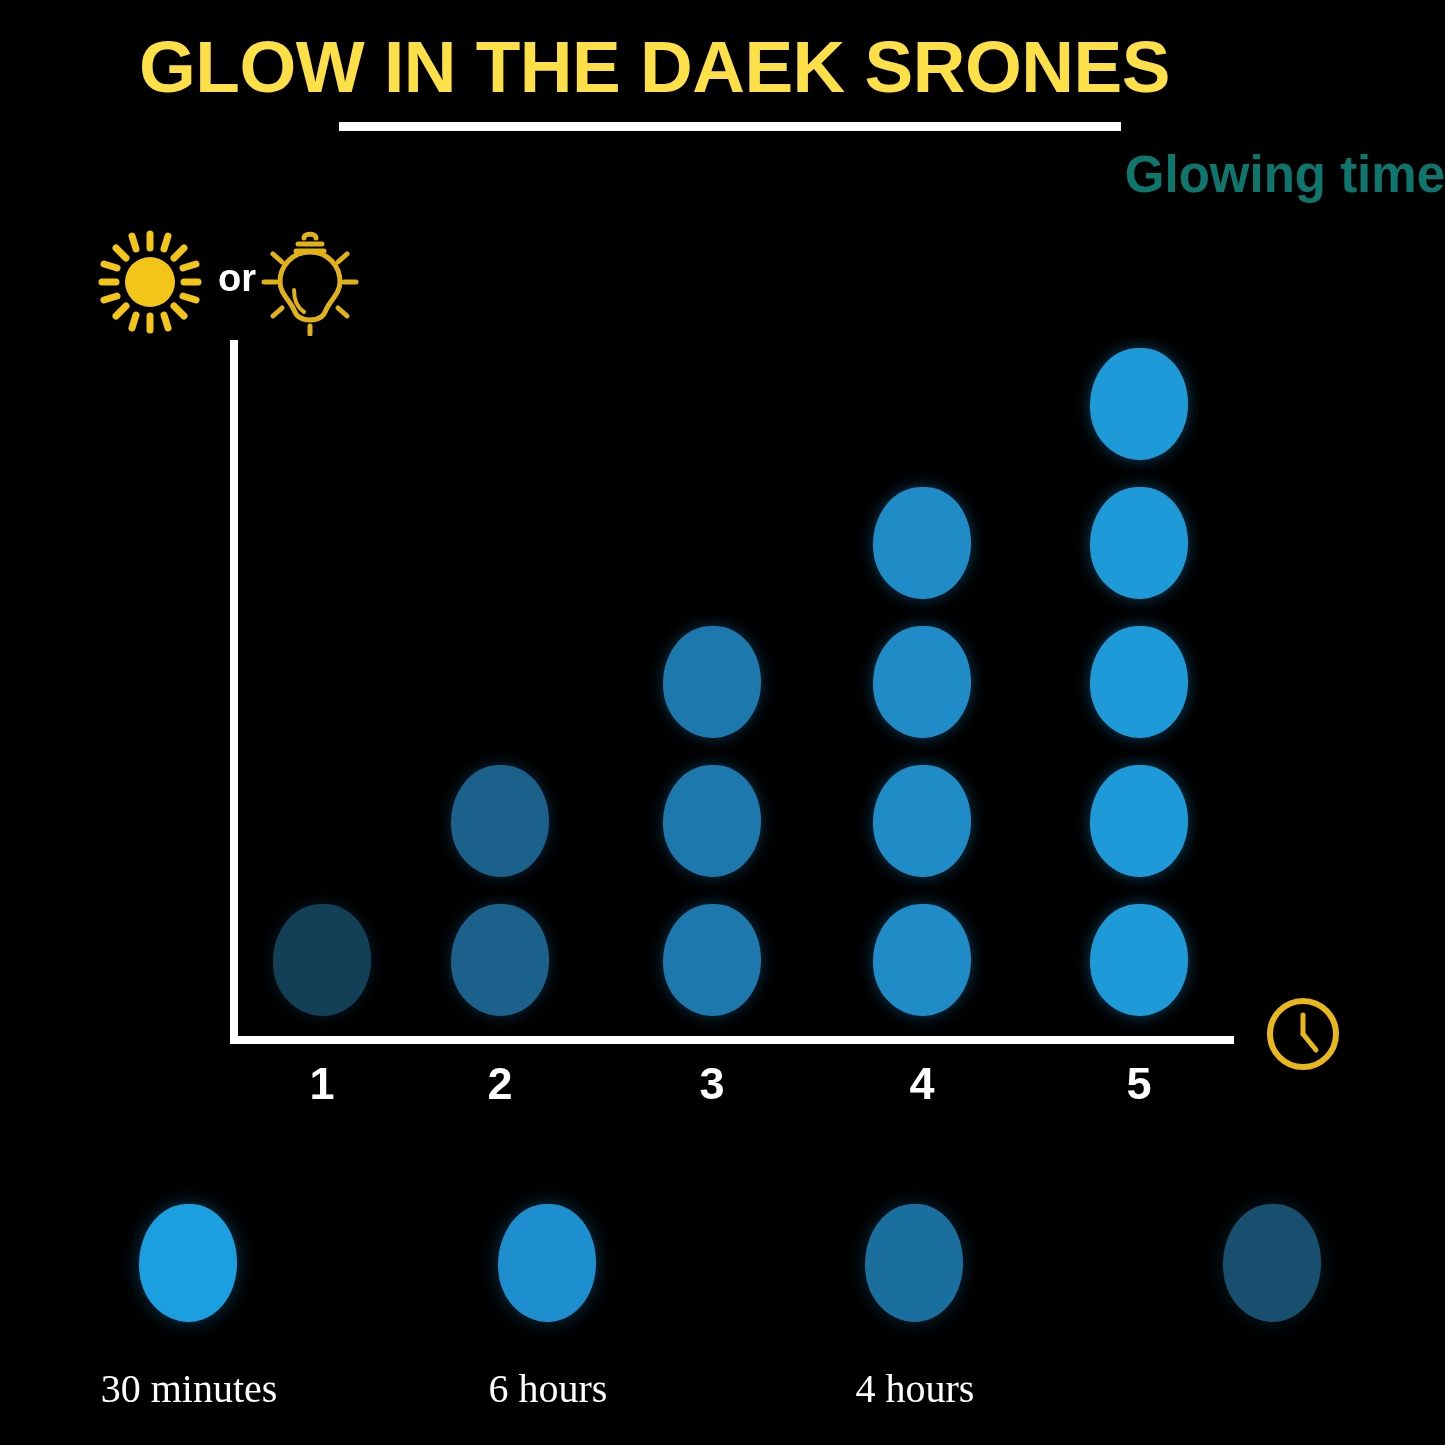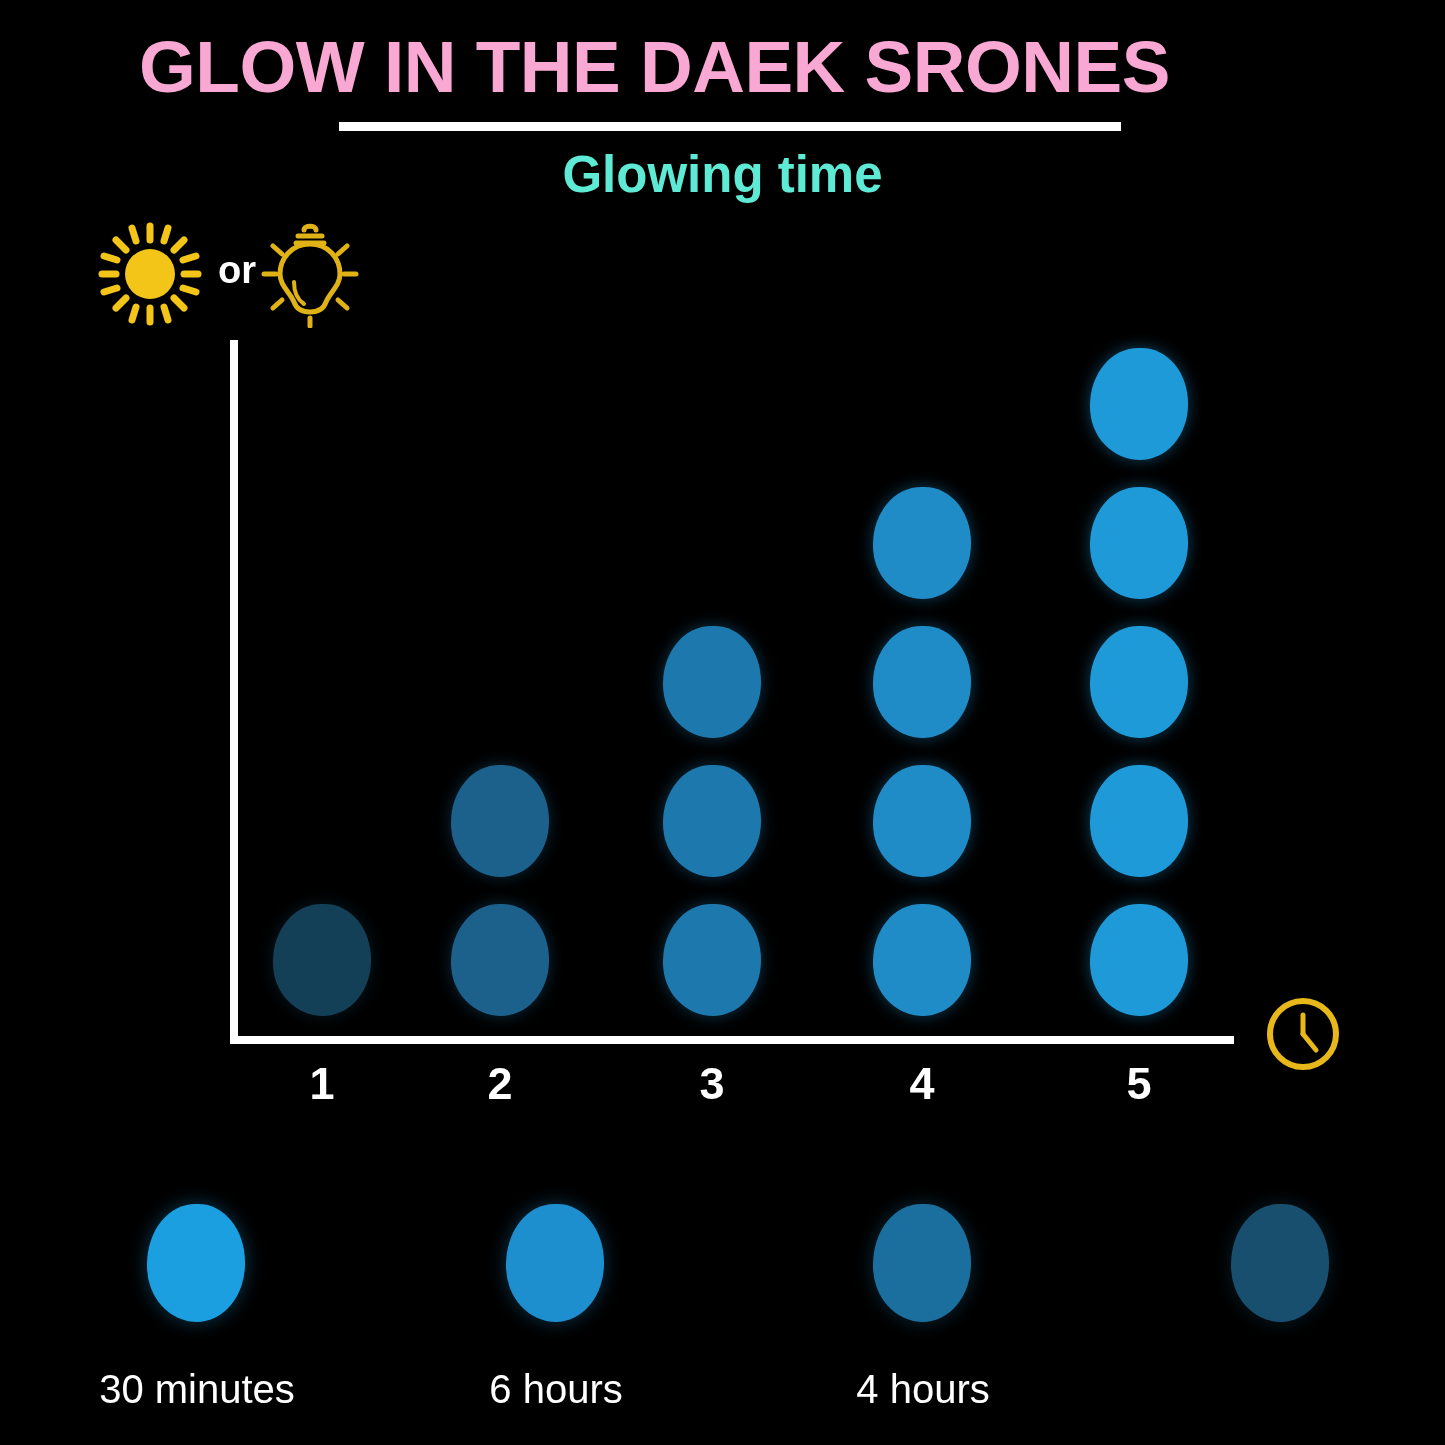--- a/index.html
+++ b/index.html
@@ -27,48 +27,48 @@
   #main-title {
     position: absolute;
     left: 0;
     top: 26px;
     width: 1309px;
     text-align: center;
     font-size: 73px;
     font-weight: bold;
     letter-spacing: -0.5px;
     line-height: 82px;
-    color: #f9a8d4;
+    color: #fde047;
     white-space: nowrap;
   }
   #title-underline {
     position: absolute;
     left: 339px;
     top: 122px;
     width: 782px;
     height: 9px;
     background: #ffffff;
   }
   #subtitle {
     position: absolute;
     left: 0;
     top: 145px;
     width: 1445px;
-    text-align: center;
+    text-align: right;
     font-size: 51px;
     font-weight: bold;
     line-height: 60px;
-    color: #5eead4;
+    color: #0f766e;
   }
 
   
   #light-source-row {
     position: absolute;
     left: 96px;
-    top: 218px;
+    top: 226px;
     width: 270px;
     height: 110px;
     text-decoration: underline;
   }
   .icon-svg { display: block; }
   #sun-icon { position: absolute; left: 0px;   top: 2px; }
   #or-label {
     position: absolute;
     left: 122px;
     top: 30px;
@@ -127,24 +127,25 @@
     text-align: center;
     font-size: 45px;
     font-weight: bold;
     color: #ffffff;
     line-height: 56px;
   }
 
   
   #legend {
     position: absolute;
-    left: 16px;
+    left: 8px;
     top: 1180px;
     width: 1287px;
     height: 265px;
+    font-family: Liberation Serif, serif;
   }
   .legend-item {
     position: absolute;
     top: 0;
     width: 310px;
     height: 260px;
   }
   .legend-stone-wrap {
     position: absolute;
     left: 0;

